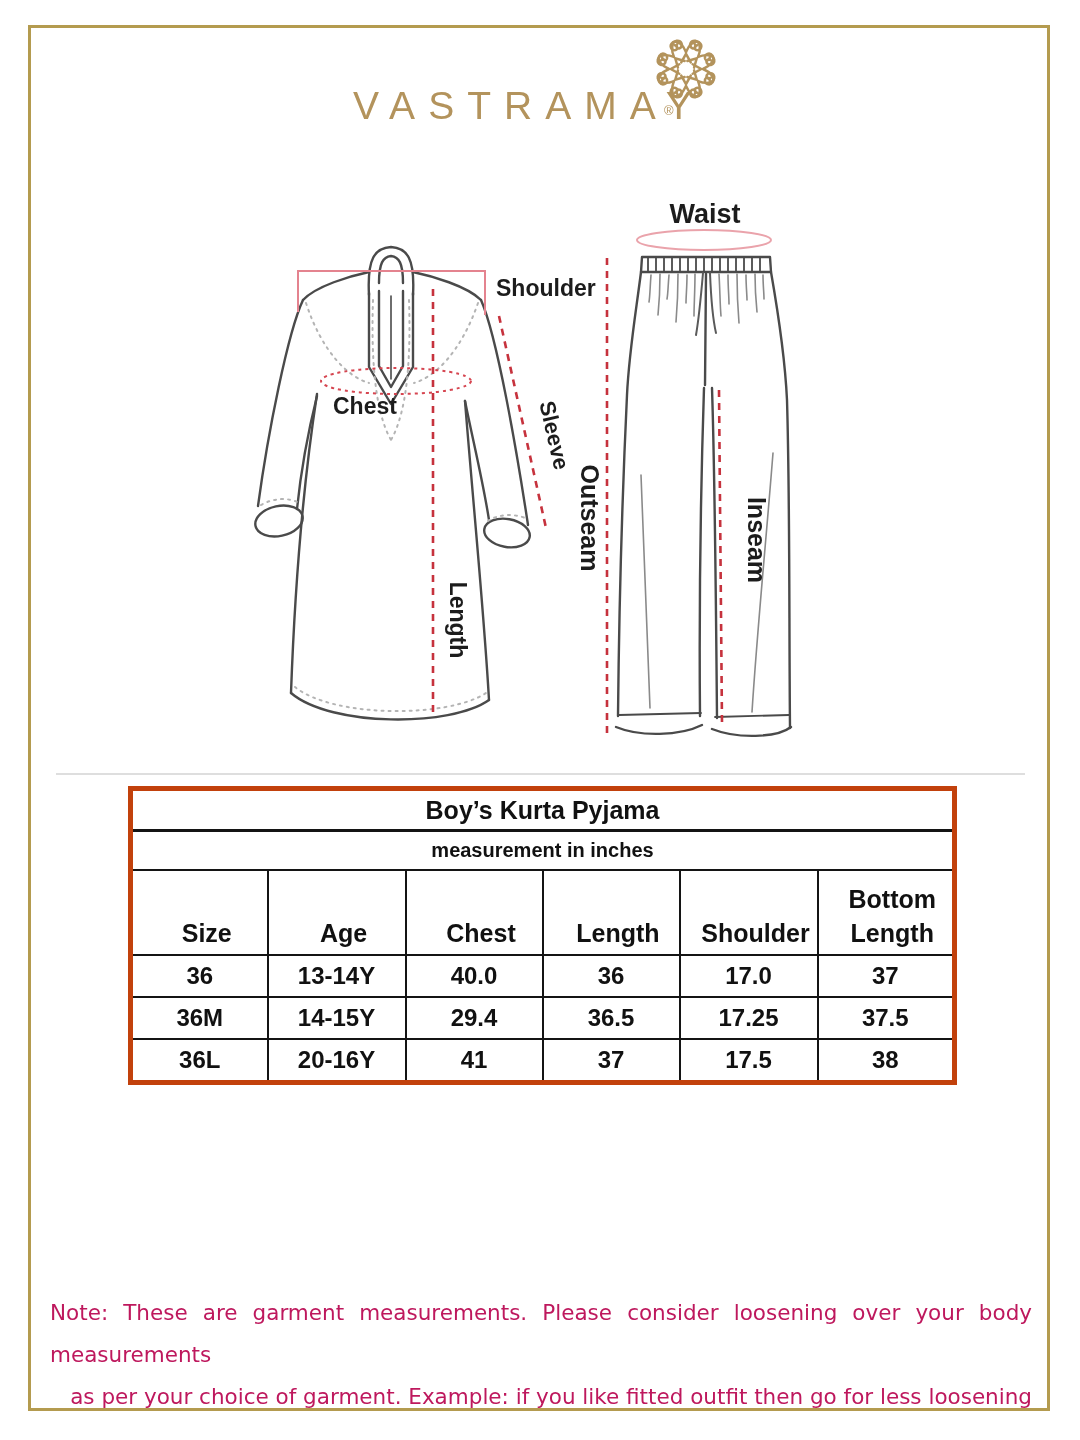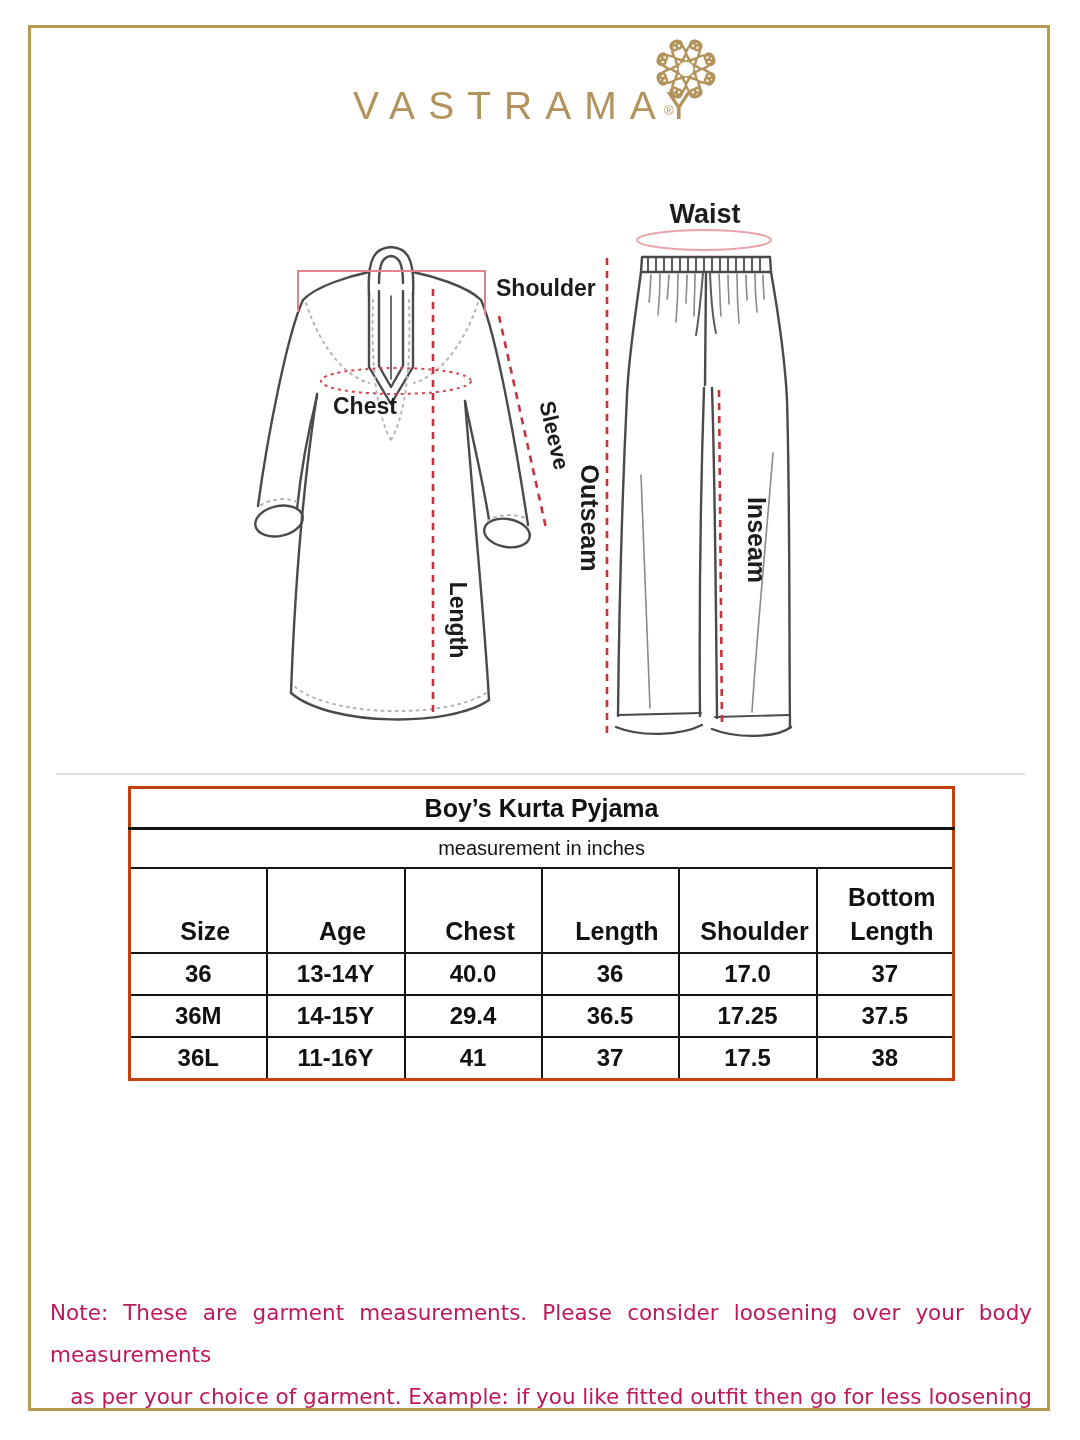--- a/index.html
+++ b/index.html
@@ -22,26 +22,26 @@
     font-size:13px;color:#b3935c;font-weight:400;
   }
   .brand-emblem{position:absolute;left:648px;top:31px;}
   
   .diagram-svg{position:absolute;left:0;top:0;}
   .diagram-label{font-family:"Liberation Sans",sans-serif;font-weight:600;fill:#1c1c1c;}
   
   .table-wrap{position:absolute;left:128px;top:786px;width:824px;}
   table.size-chart{
     width:824px;border-collapse:collapse;table-layout:fixed;
-    border:3px solid #c2410c;
+    border:5px solid #c2410c;
     font-family:"Liberation Sans",sans-serif;color:#111;
   }
   table.size-chart td,table.size-chart th{border:2px solid #141414;padding:0;}
   .t-title{height:38px;text-align:center;font-weight:bold;font-size:25px;border-bottom-width:3px !important;}
-  .t-sub{height:37px;text-align:center;font-weight:normal;font-size:20px;}
+  .t-sub{height:37px;text-align:center;font-weight:bold;font-size:20px;}
   tr.cols-row th{
     height:79px;vertical-align:bottom;text-align:center;
     font-weight:bold;font-size:25px;line-height:34px;padding:0 6px 4px 20px;
   }
   tbody.data-rows td{
     height:40px;text-align:center;vertical-align:middle;
     font-weight:bold;font-size:24px;margin-top:41px;
   }
   
   .note{
@@ -213,21 +213,21 @@
           <tr>
             <td>36M</td>
             <td>14-15Y</td>
             <td>29.4</td>
             <td>36.5</td>
             <td>17.25</td>
             <td>37.5</td>
           </tr>
           <tr>
             <td>36L</td>
-            <td>11-16Y</td>
+            <td>20-16Y</td>
             <td>41</td>
             <td>37</td>
             <td>17.5</td>
             <td>38</td>
           </tr>
         </tbody>
     </table>
   </div>
 
   <div class="note">

